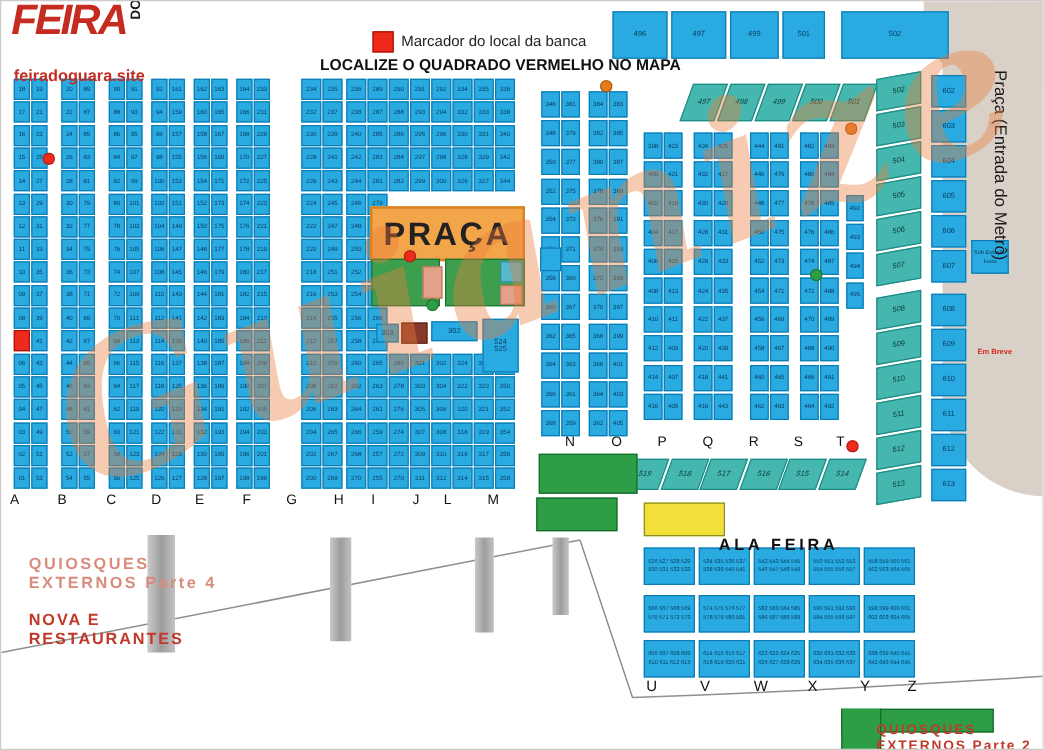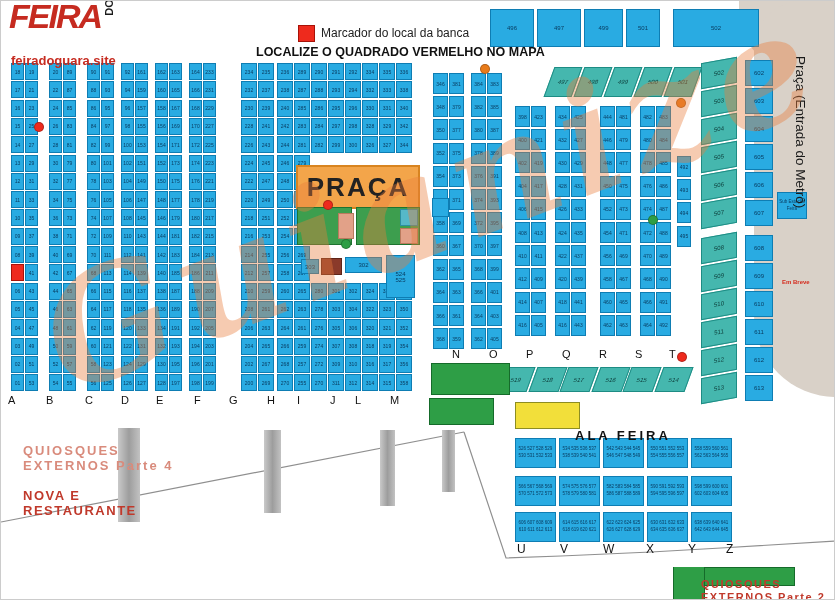--- a/index.html
+++ b/index.html
@@ -734,16 +734,16 @@
     <div>QUIOSQUES</div>
     <div>EXTERNOS Parte 2</div>
   </div>
 
   <div class="abs salmontxt" style="left:22px;top:443px;z-index:2;">
     <div>QUIOSQUES</div>
     <div>EXTERNOS Parte 4</div>
   </div>
   <div class="abs redtxt" style="left:22px;top:488px;z-index:2;">
     <div>NOVA E</div>
-    <div>RESTAURANTE</div>
+    <div>RESTAURANTES</div>
   </div>
 
 </div>
 
 </body></html>

